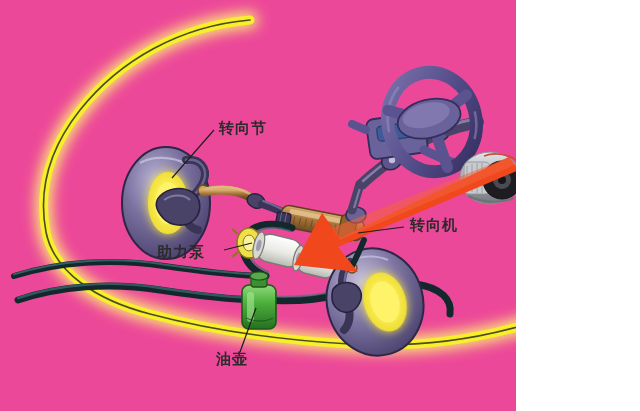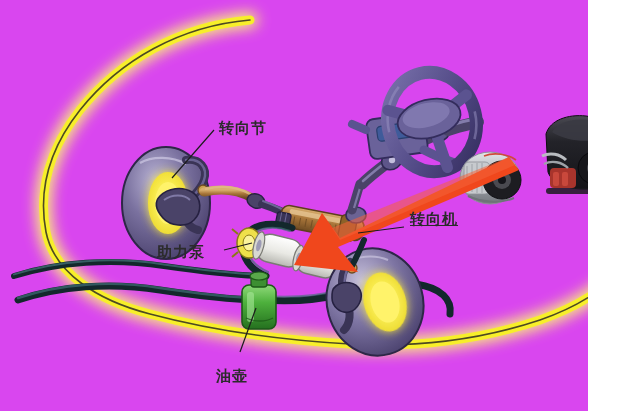--- a/index.html
+++ b/index.html
@@ -1,25 +1,25 @@
 <!DOCTYPE html>
 <html><head>
 <meta charset="utf-8">
 <title>Power Steering Diagram</title>
 <style>
   html,body{margin:0;padding:0;background:#ffffff;}
   body{font-family:"Liberation Sans","DejaVu Sans",sans-serif;}
-  #stage{position:relative;width:588px;height:411px;background:#d946ef;overflow:hidden;}
+  #stage{position:relative;width:516px;height:411px;background:#ec4899;overflow:hidden;}
   #art{position:absolute;left:0;top:0;width:640px;height:411px;}
   .lbl{position:absolute;color:#2b2b2b;font-size:15px;font-weight:700;letter-spacing:1px;white-space:nowrap;
        font-family:"DejaVu Sans","Liberation Sans",sans-serif;}
   #lbl-knuckle{left:219px;top:119px;}
-  #lbl-gear{left:410px;top:210px;text-decoration:underline;}
+  #lbl-gear{left:410px;top:216px;}
   #lbl-pump{left:157px;top:243px;}
-  #lbl-tank{left:216px;top:367px;}
+  #lbl-tank{left:216px;top:350px;}
 </style>
 </head>
 <body>
 
 <div id="stage">
 
   <svg id="art" viewBox="0 0 640 411" xmlns="http://www.w3.org/2000/svg">
     <defs>
       <filter id="glow" x="-40%" y="-40%" width="180%" height="180%">
         <feGaussianBlur stdDeviation="5" result="b"></feGaussianBlur>

